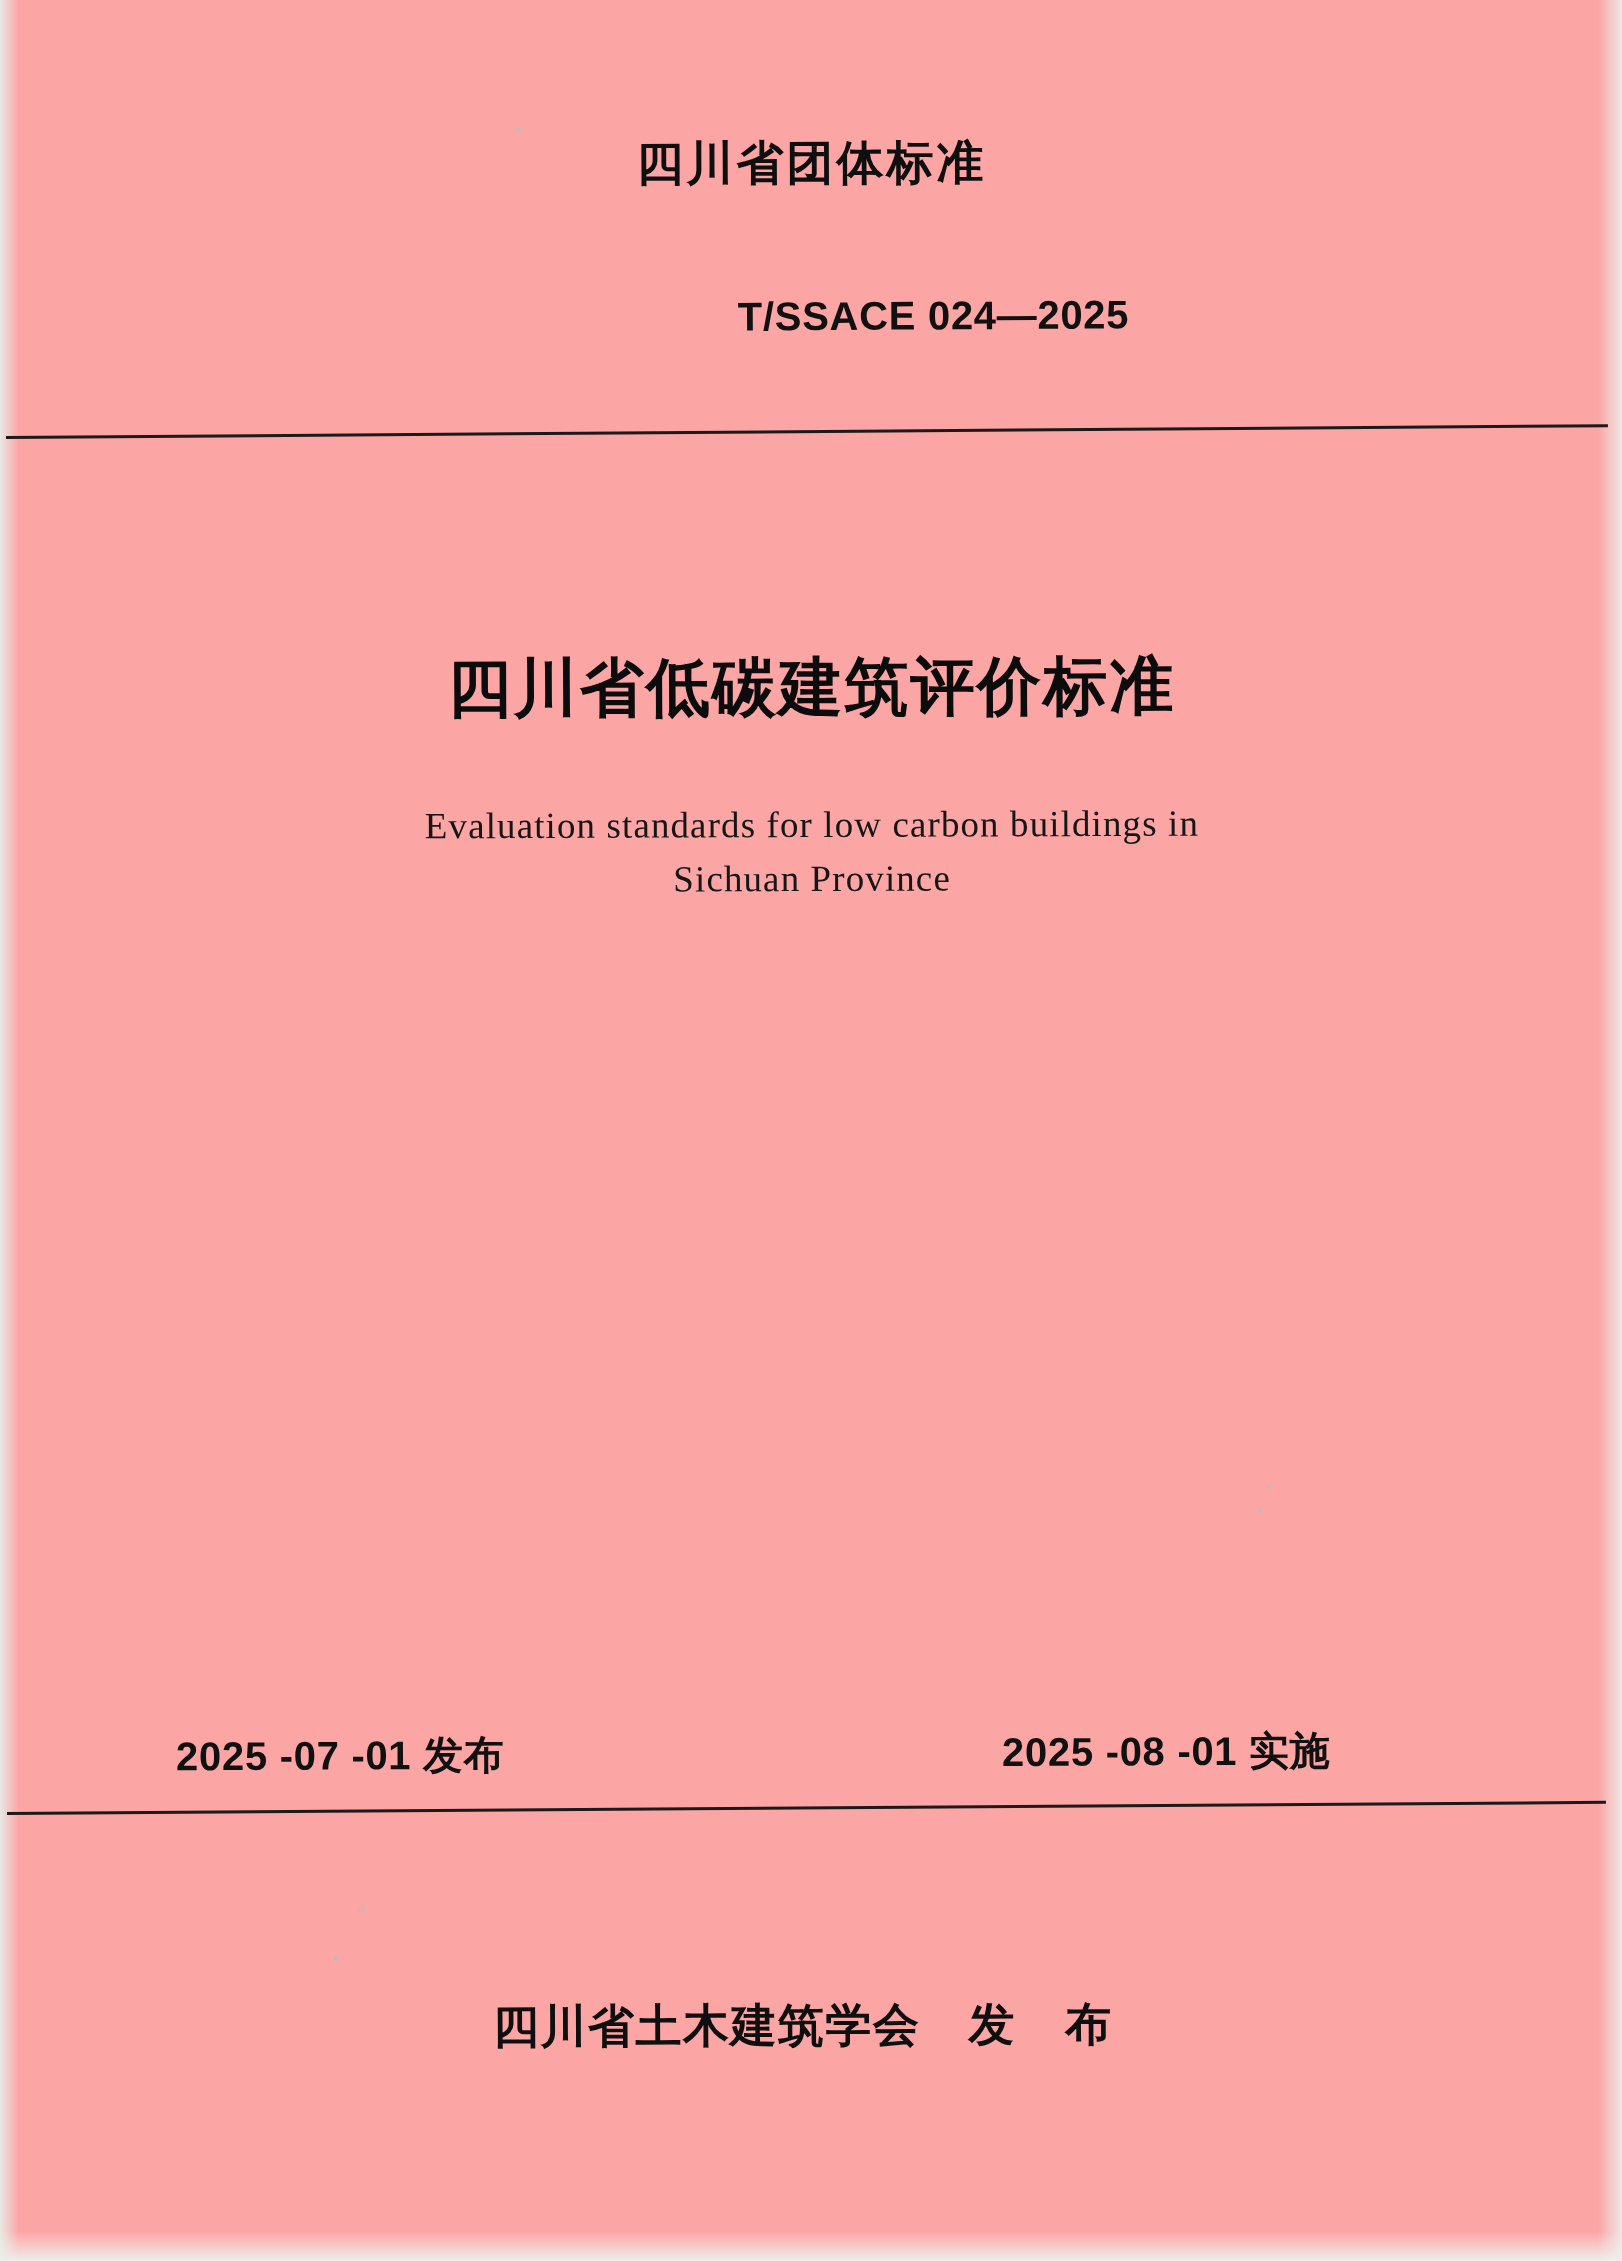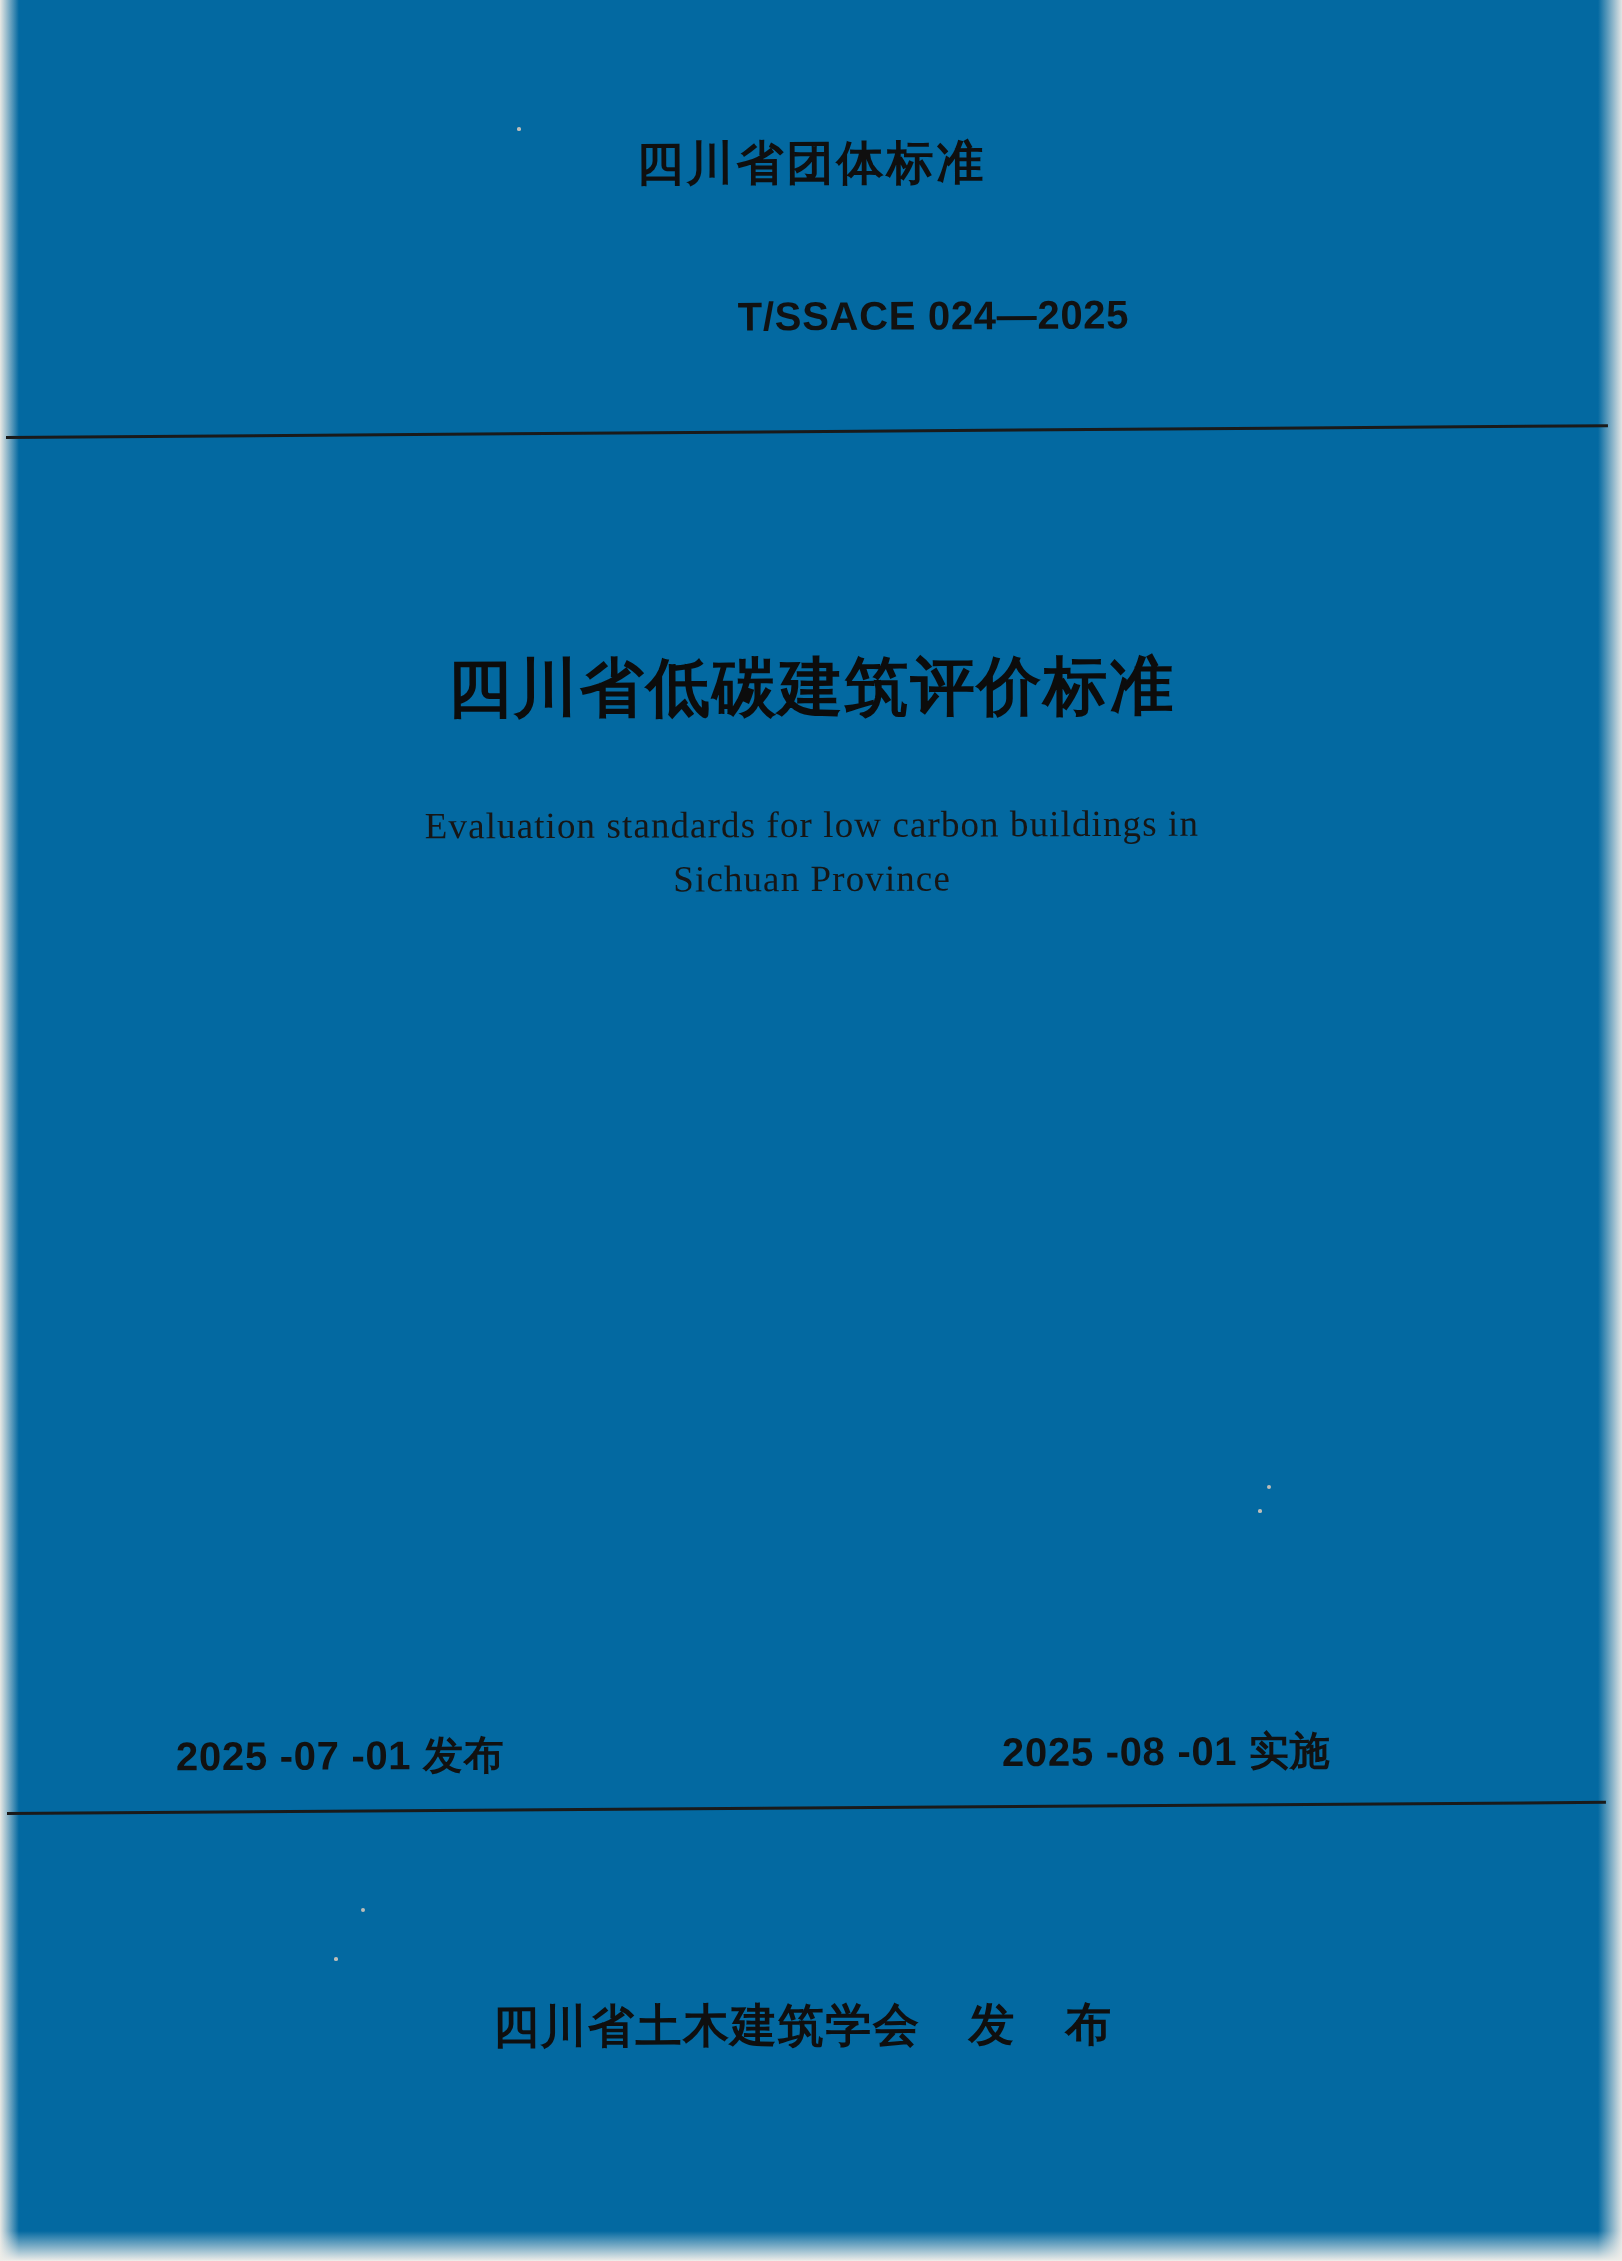--- a/index.html
+++ b/index.html
@@ -13,21 +13,21 @@
     position: relative;
     font-family: "Liberation Sans", sans-serif;
     color: #111111;
     overflow: hidden;
   }
 
   
   .page {
     position: absolute;
     inset: 0;
-    background: #0369a1;
+    background: #fca5a5;
     text-decoration: underline;
   }
 
   
   .scan-shade-left {
     position: absolute;
     left: 0; top: 0;
     width: 19px; height: 100%;
     background: linear-gradient(to right, #e8e8e4, rgba(255,255,255,0));
     pointer-events: none;

